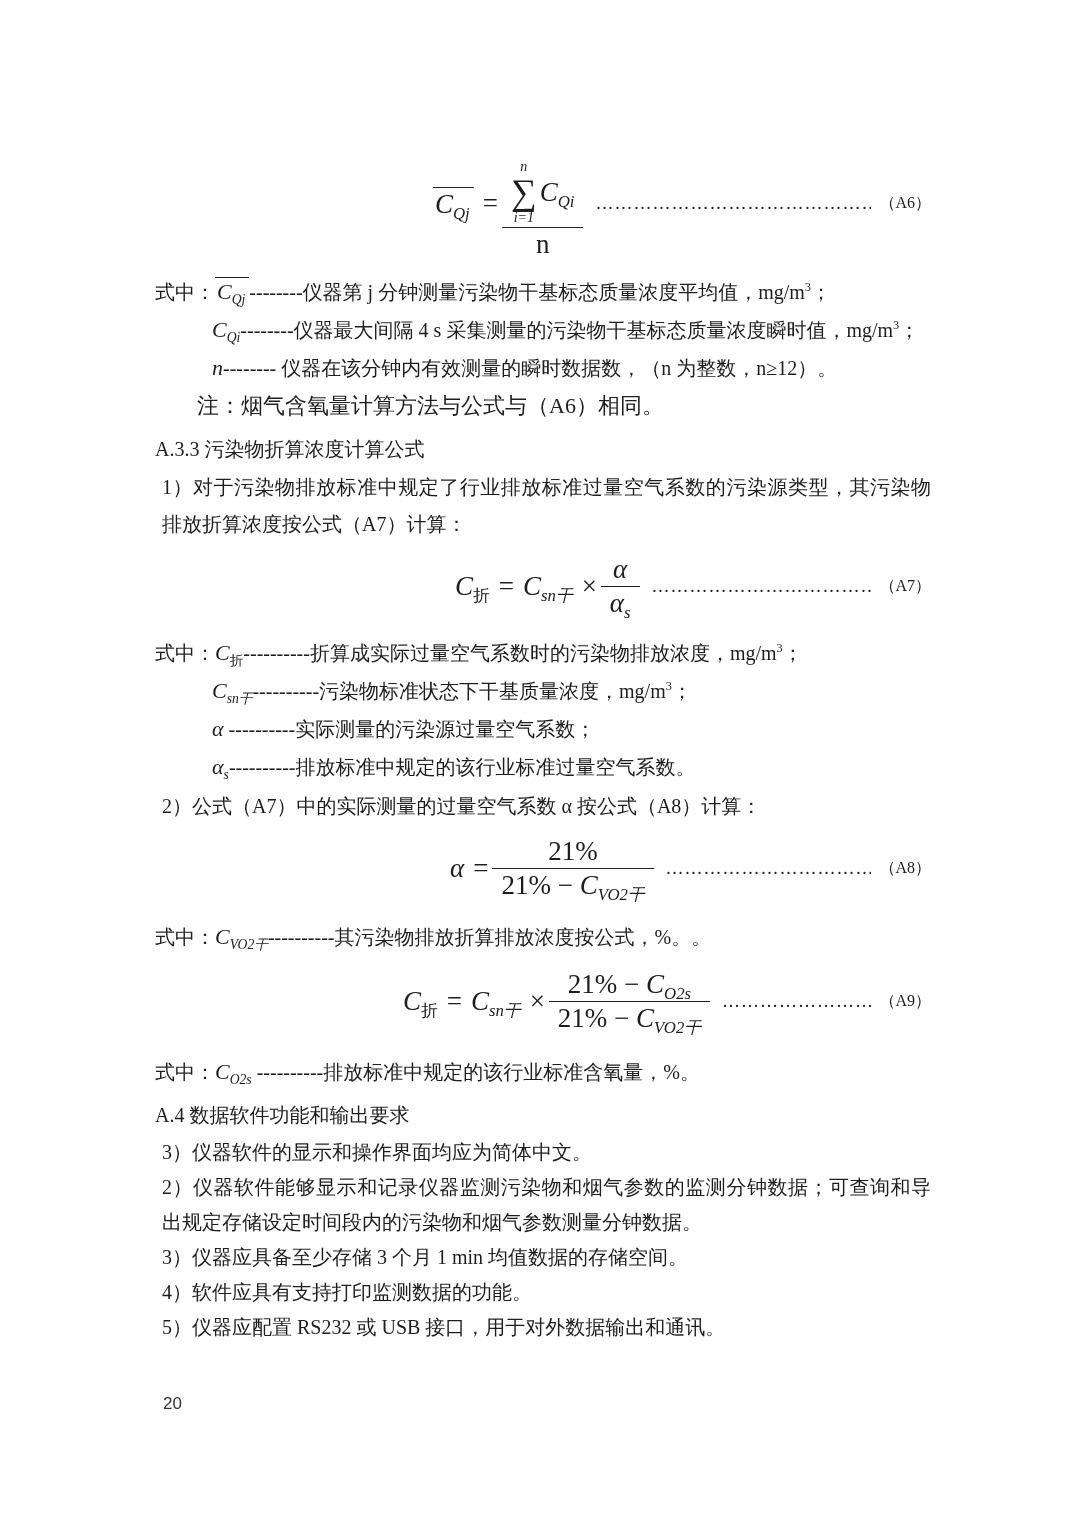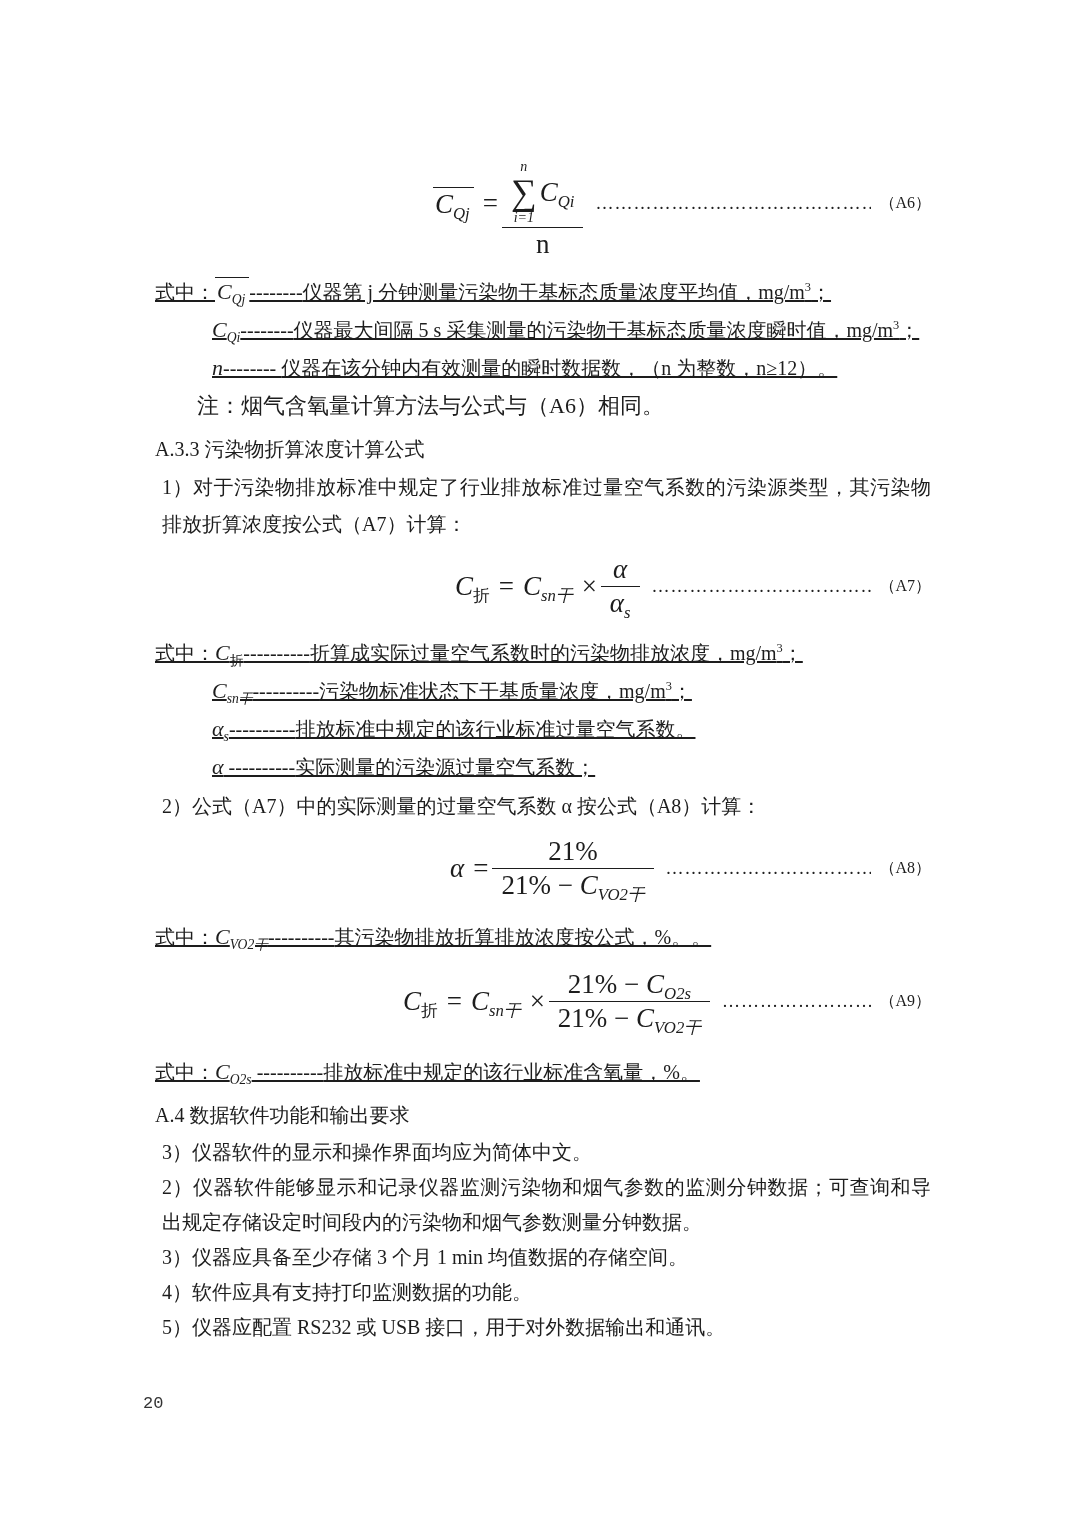--- a/index.html
+++ b/index.html
@@ -8,21 +8,21 @@
     font-family:"Liberation Serif","DejaVu Serif",serif; color:#1d1d1d;
     overflow:hidden;
   }
   .content { position:absolute; left:155px; top:146px; width:776px; }
 
   .t  { font-size:20px; line-height:37px;margin-left:7px; }
   .just { text-align:justify; }
   .heading { font-size:20px; line-height:40px; }
 
   
-  .defline { font-size:20px; line-height:38px; white-space:nowrap;text-decoration:underline; }
+  .defline { font-size:20px; line-height:38px; white-space:nowrap; }
   .defline .sym { font-size:22px; }
   .ind { padding-left:57px; }
   .mi { font-style:italic; }
   sub { font-size:0.62em; line-height:0; }
   sup { font-size:0.62em; line-height:0; }
   .ol { display:inline-block; border-top:1.6px solid #1d1d1d; padding:1px 4px 0 2px; line-height:1.15; }
 
   .note { font-size:22px; line-height:30px; padding-left:42px; margin:4px 0 8px 0; }
 
   
@@ -46,22 +46,22 @@
   .m-a6 { margin-bottom:12px; }
   .m-a7 { margin:10px 0 14px 0; }
   .m-a8 { margin:10px 0 16px 0; }
   .m-a9 { margin:12px 0 18px 0; }
 
   .defs { margin-bottom:2px; }
   .list .t { line-height:35px; }
   .gap4 { height:4px; }
 
   .pageno {
-    position:absolute; left:143px; top:1394px;
-    font-family:Liberation Mono, monospace;
+    position:absolute; left:163px; top:1394px;
+    font-family:Liberation Sans, sans-serif;
     font-size:17px; color:#333;text-align:center;
   }
 </style>
 </head>
 <body>
 
 <div class="page">
   <div class="content">
 
     <div class="feq m-a6">
@@ -86,21 +86,21 @@
       </span>
       <span class="leader">………………………………………………………………………………</span>
       <span class="ftag">（A6）</span>
     </div>
 
     <div class="defs">
       <div class="defline">
         <span>式中：</span><span class="sym ol"><span class="mi">C</span><sub class="mi">Qj</sub></span><span>--------</span><span>仪器第 j 分钟测量污染物干基标态质量浓度平均值，mg/m</span><sup>3</sup><span>；</span>
       </div>
       <div class="defline ind">
-        <span class="sym"><span class="mi">C</span><sub class="mi">Qi</sub></span><span>--------</span><span>仪器最大间隔 5 s 采集测量的污染物干基标态质量浓度瞬时值，mg/m</span><sup>3</sup><span>；</span>
+        <span class="sym"><span class="mi">C</span><sub class="mi">Qi</sub></span><span>--------</span><span>仪器最大间隔 4 s 采集测量的污染物干基标态质量浓度瞬时值，mg/m</span><sup>3</sup><span>；</span>
       </div>
       <div class="defline ind">
         <span class="sym mi">n</span><span>-------- </span><span>仪器在该分钟内有效测量的瞬时数据数，（n 为整数，n≥12）。</span>
       </div>
     </div>
 
     <div class="note">注：烟气含氧量计算方法与公式与（A6）相同。</div>
 
     <div class="heading">A.3.3 污染物折算浓度计算公式</div>
 
@@ -126,24 +126,24 @@
     </div>
 
     <div class="defs">
       <div class="defline">
         <span>式中：</span><span class="sym"><span class="mi">C</span><sub>折</sub></span><span>----------</span><span>折算成实际过量空气系数时的污染物排放浓度，mg/m</span><sup>3</sup><span>；</span>
       </div>
       <div class="defline ind">
         <span class="sym"><span class="mi">C</span><sub class="mi">sn干</sub></span><span>----------</span><span>污染物标准状态下干基质量浓度，mg/m</span><sup>3</sup><span>；</span>
       </div>
       <div class="defline ind">
+        <span class="sym mi">α</span><span> ----------</span><span>实际测量的污染源过量空气系数；</span>
+      </div>
+      <div class="defline ind">
         <span class="sym"><span class="mi">α</span><sub class="mi">s</sub></span><span>----------</span><span>排放标准中规定的该行业标准过量空气系数。</span>
-      </div>
-      <div class="defline ind">
-        <span class="sym mi">α</span><span> ----------</span><span>实际测量的污染源过量空气系数；</span>
       </div>
     </div>
 
     <div class="t">2）公式（A7）中的实际测量的过量空气系数 α 按公式（A8）计算：</div>
 
     <div class="feq m-a8">
       <span class="fsp sp-a8"></span>
       <span class="math">
         <span class="mi">α</span>
         <span class="gap"></span>

